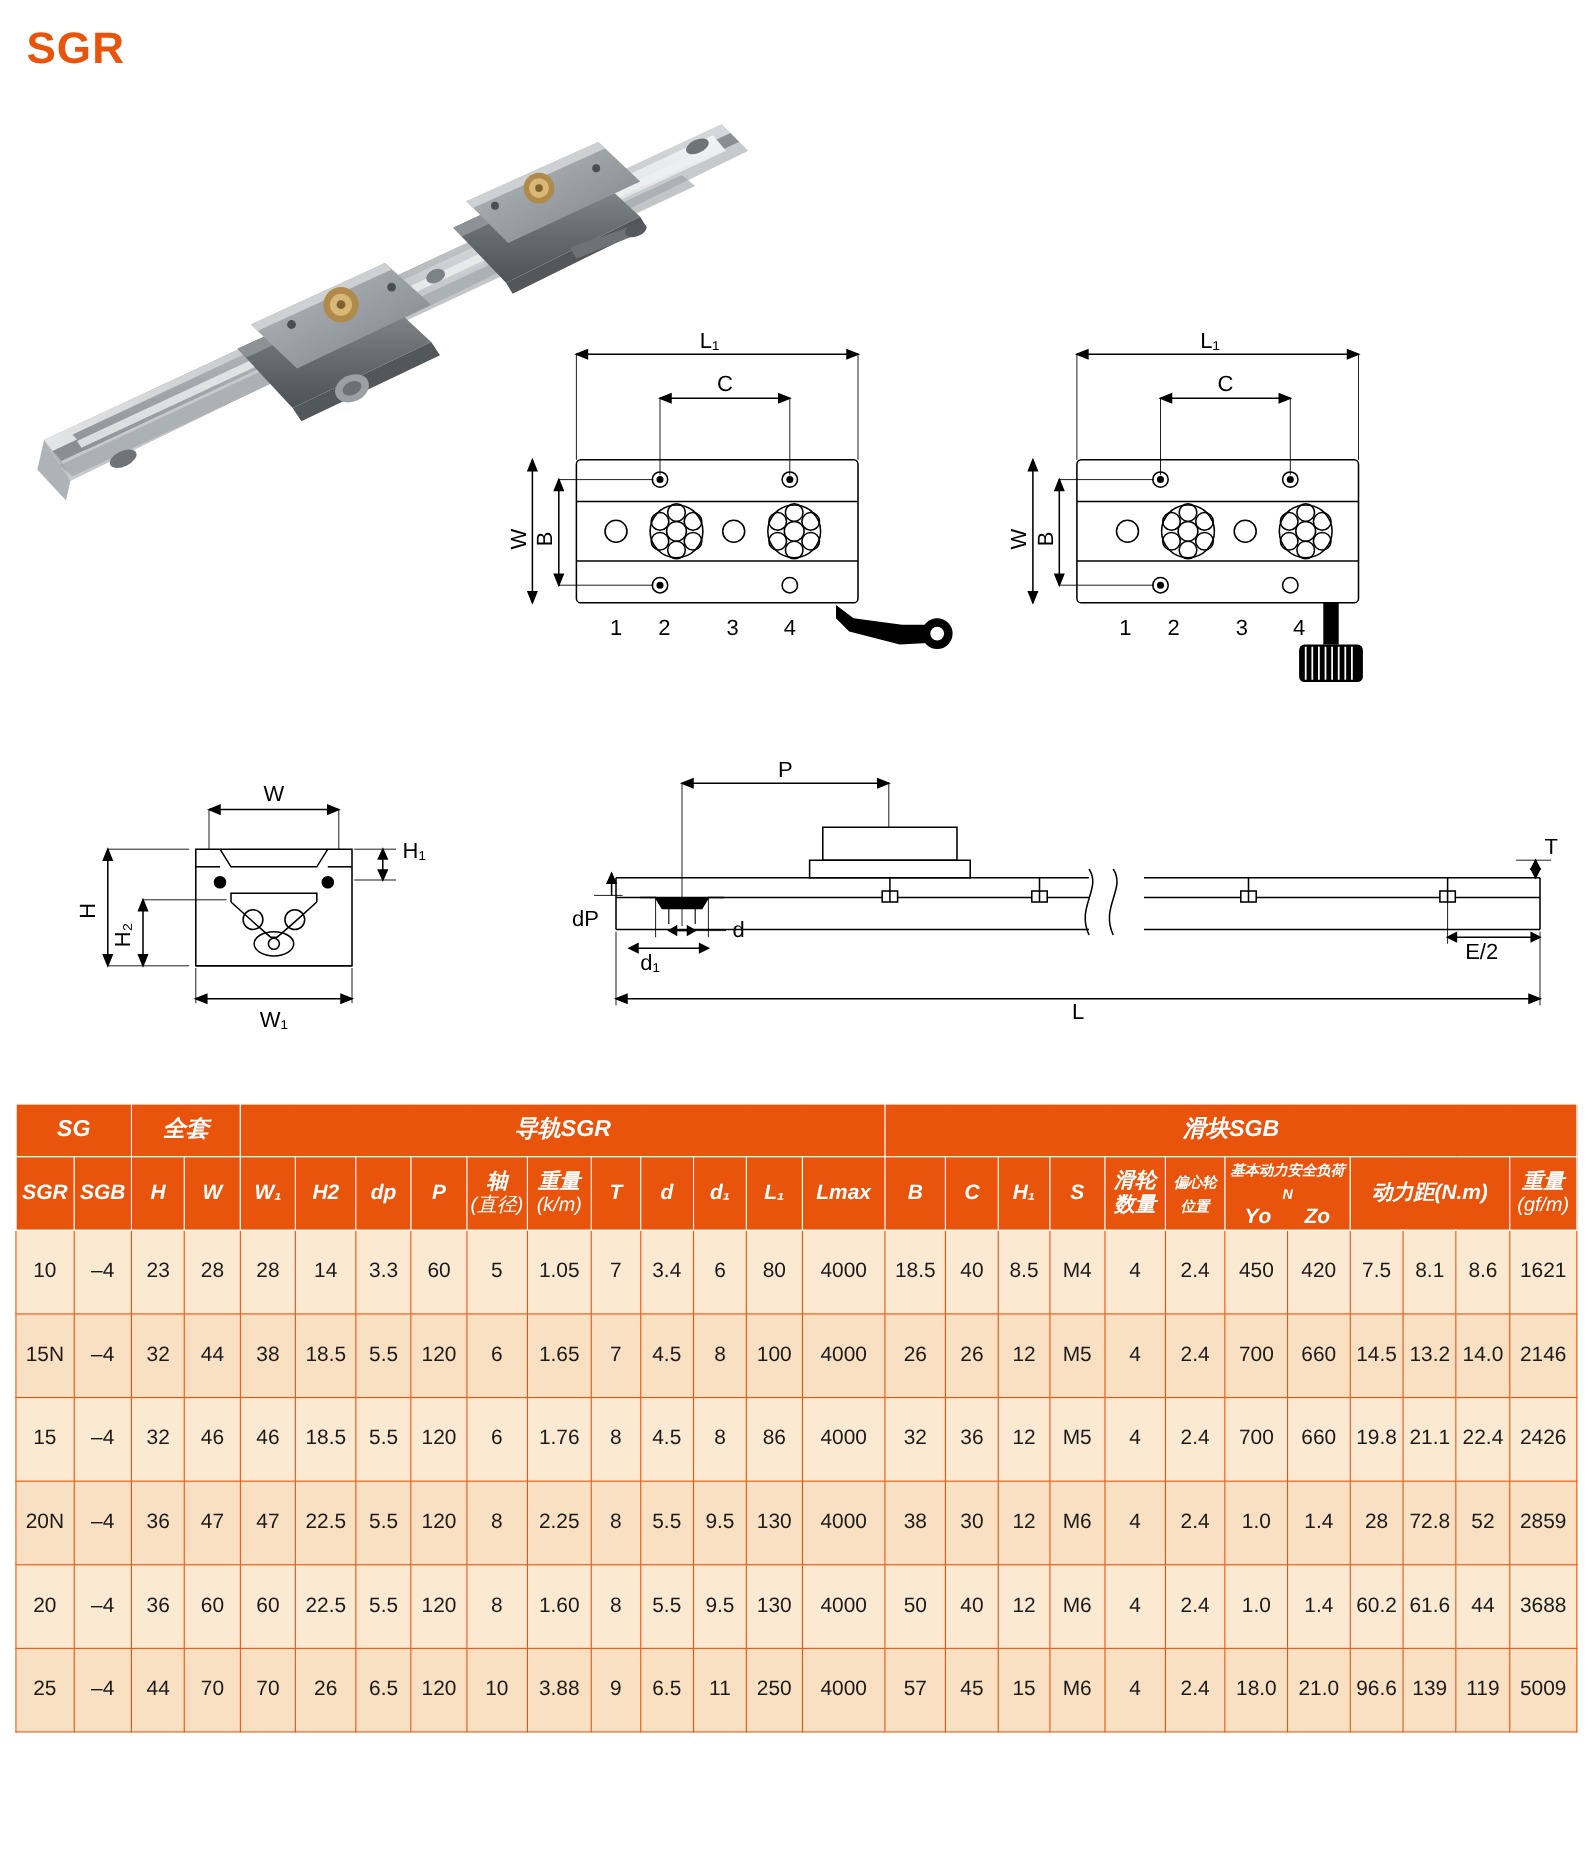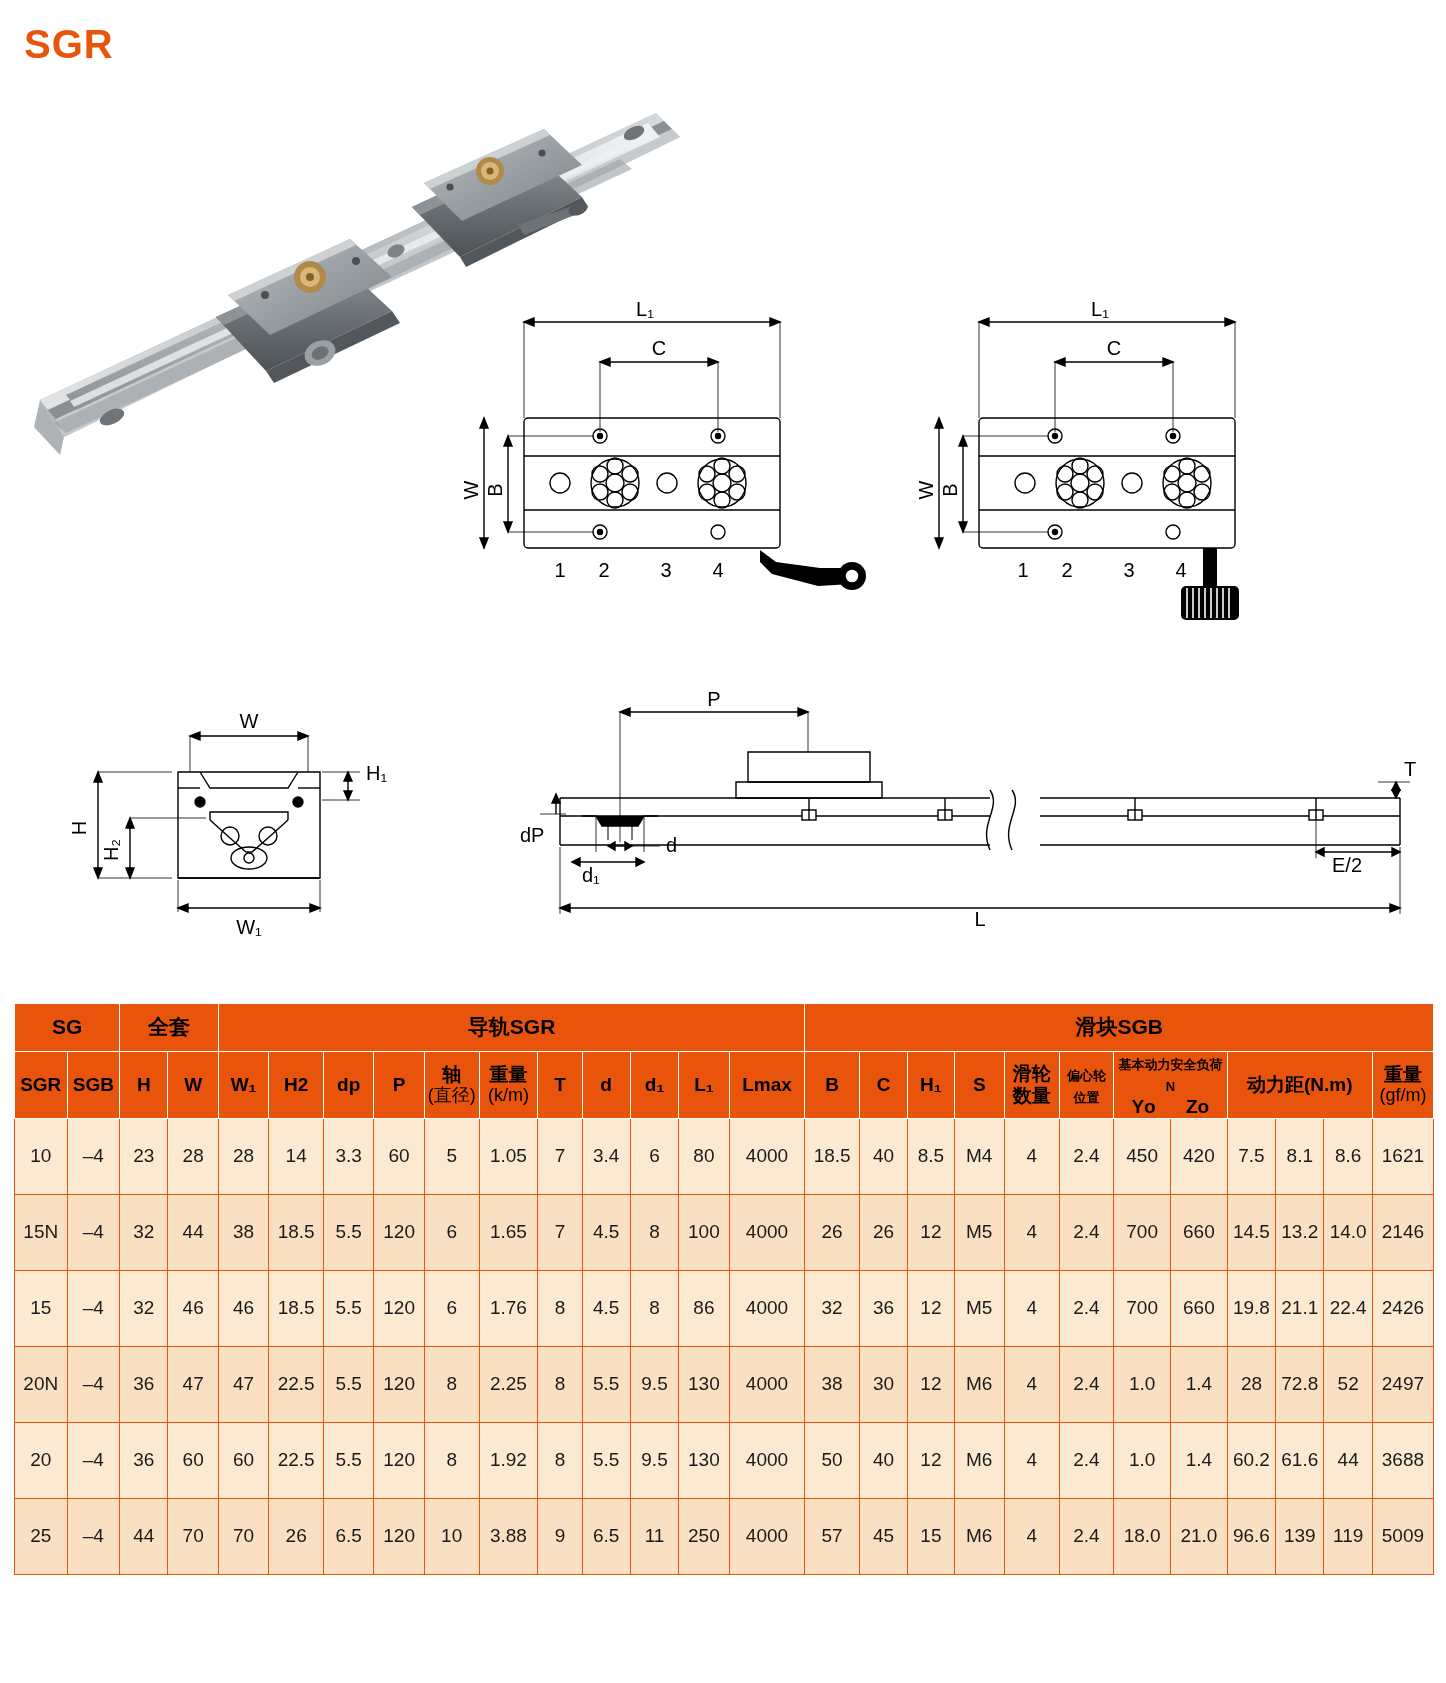--- a/index.html
+++ b/index.html
@@ -42,23 +42,24 @@
     border: 1px solid #E8540C;
     text-align: center;
     vertical-align: middle;
     font-size: 19px;
     color: #1a1a1a;
     padding: 0;
     line-height: 1.15;
   }
   table.spec thead th {
     background: #E8540C;
-    color: #000000;
+    color: #ffffff;
     font-weight: bold;
     border: 1px solid #ffffff;
+    font-style: italic;
   }
   table.spec thead tr.grouphdr th { height: 48px; font-size: 21px; }
   table.spec thead tr.colhdr th { height: 56px; font-size: 19px; }
   table.spec tbody td { background: #FCE9D2; height: 76px; }
   table.spec tbody tr:nth-child(even) td { background: #FAE0C2; }
   .sub { display: block; font-size: 18px; font-weight: normal; }
   .hdr2 { line-height: 1.05; }
   .tiny { font-size: 13px; }
 </style>
 </head>
@@ -633,33 +634,33 @@
             <td>30</td>
             <td>12</td>
             <td>M6</td>
             <td>4</td>
             <td>2.4</td>
             <td>1.0</td>
             <td>1.4</td>
             <td>28</td>
             <td>72.8</td>
             <td>52</td>
-            <td>2497</td>
+            <td>2859</td>
           </tr>
           <tr>
             <td>20</td>
             <td>–4</td>
             <td>36</td>
             <td>60</td>
             <td>60</td>
             <td>22.5</td>
             <td>5.5</td>
             <td>120</td>
             <td>8</td>
-            <td>1.92</td>
+            <td>1.60</td>
             <td>8</td>
             <td>5.5</td>
             <td>9.5</td>
             <td>130</td>
             <td>4000</td>
             <td>50</td>
             <td>40</td>
             <td>12</td>
             <td>M6</td>
             <td>4</td>

